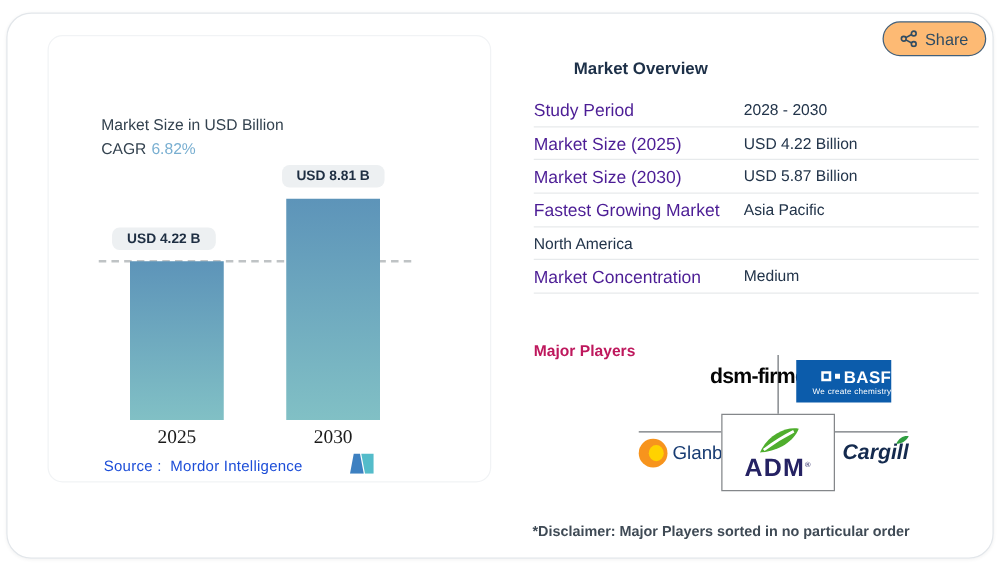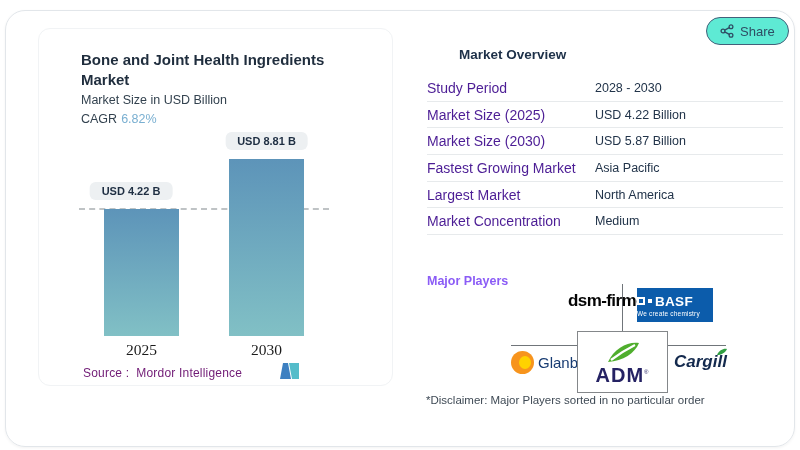--- a/index.html
+++ b/index.html
@@ -48,73 +48,73 @@
     background: #edf0f2; border-radius: 6px;
     padding: 3px 12px; font-size: 11px; font-weight: 700; color: #1e2e42;
     white-space: nowrap;
   }
   .year-label {
     position: absolute; top: 312px; transform: translateX(-50%);
     font-family: "Liberation Serif", serif; font-size: 15.5px; color: #1b1b1b;
   }
   .source-line {
     position: absolute; left: 44px; top: 337px;
-    font-size: 12px; color: #701a75; letter-spacing: 0.2px;
+    font-size: 12px; color: #1d4ed8; letter-spacing: 0.2px;
   }
   .source-line .src-val { margin-left: 7px; }
   .mordor-logo { position: absolute; left: 240px; top: 333px; }
 
   
   .share-btn {
     position: absolute; left: 706px; top: 17px; height: 28px;
     display: inline-flex; align-items: center; gap: 6px;
-    padding: 0 13px; background: #5eead4;
+    padding: 0 13px; background: #fdba74;
     border: 1.4px solid #43607a; border-radius: 15px;
     color: #2f4c63; font-size: 13px; font-weight: 500;
     font-family: "Liberation Sans", sans-serif; cursor: pointer;
   }
 
   
   .overview-title {
     position: absolute; left: 427px; top: 47px;
     font-size: 13.5px; font-weight: 700; color: #1d3048; margin-left: 32px;
   }
   .ov-table { position: absolute; left: 427px; top: 75px; width: 356px; }
   .trow {
     display: flex; align-items: center; height: 26.7px;
     border-bottom: 1px solid #e7eaec;
   }
   .tlabel { flex: 0 0 168px; font-size: 14px; font-weight: 400; color: #4c1d95; }
   .tvalue { font-size: 12.5px; color: #22344a; }
 
   .major-players-label {
     position: absolute; left: 427px; top: 274px;
-    font-size: 12.5px; font-weight: 700; color: #8b5cf6;
+    font-size: 12.5px; font-weight: 700; color: #be185d;
   }
   .disclaimer {
-    position: absolute; left: 426px; top: 394px;
-    font-size: 11.5px; color: #3f4a55;
+    position: absolute; left: 426px; top: 420px;
+    font-size: 11.5px; color: #3f4a55; font-weight: bold;
   }
 
   
   .conn-v { position: absolute; left: 622px; top: 284px; width: 1px; height: 61px; background: #70757a; }
   .conn-h { position: absolute; left: 511px; top: 345px; width: 215px; height: 1px; background: #70757a; }
 
   
   .dsm-logo {
     position: absolute; left: 520px; top: 291px;
     display: flex; align-items: center; gap: 3px; margin-left: 48px;
   }
   .dsm-text {
     font-size: 17px; font-weight: 600; letter-spacing: -0.6px; color: #050505;
   }
   .basf-logo {
     position: absolute; left: 637px; top: 288px; width: 76px; height: 34px;
     background: #0c5cab; color: #fff;
-    display: flex; flex-direction: column; align-items: flex-start; justify-content: center;
+    display: flex; flex-direction: column; align-items: flex-end; justify-content: center;
   }
   .basf-row { display: flex; align-items: center; gap: 3px; }
   .basf-sq-outline { width: 8px; height: 8px; border: 2px solid #fff; display: inline-block; }
   .basf-sq-dot { width: 4px; height: 4px; background: #fff; display: inline-block; }
   .basf-word { font-size: 13.5px; font-weight: 800; letter-spacing: 0.3px; }
   .basf-tagline { font-size: 6.5px; margin-top: 1px; letter-spacing: 0.2px; }
 
   .glanbia-logo {
     position: absolute; left: 511px; top: 351px;
     display: flex; align-items: center; gap: 4px;
@@ -156,21 +156,20 @@
     <circle cx="11" cy="2.8" r="1.9"></circle>
     <circle cx="3" cy="7" r="1.9"></circle>
     <circle cx="11" cy="11.2" r="1.9"></circle>
     <line x1="4.7" y1="6.1" x2="9.3" y2="3.6"></line>
     <line x1="4.7" y1="7.9" x2="9.3" y2="10.4"></line>
   </svg>
   <span>Share</span>
 </button>
 
 <section class="chart-card">
-  <h1 class="chart-title">Bone and Joint Health Ingredients Market</h1>
   <div class="chart-subtitle">Market Size in USD Billion</div>
   <div class="cagr-line">
     <span>CAGR</span><span class="cagr-value">6.82%</span>
   </div>
 
   <div class="chart-area">
     <div class="dash-line" style="top: 178.978px;"></div>
     <div class="bar" style="left: 65px; width: 75px; top: 179.978px; height: 127.022px; background: linear-gradient(rgb(93, 148, 185) 0%, rgb(129, 192, 197) 100%);"></div>
     <div class="bar" style="left: 190px; width: 75px; top: 130.313px; height: 176.687px; background: linear-gradient(rgb(93, 148, 185) 0%, rgb(129, 192, 197) 100%);"></div>
     <div class="pill" style="left: 92px; top: 152.978px;">USD 4.22 B</div>
@@ -201,21 +200,20 @@
   </div>
   <div class="trow">
     <span class="tlabel">Market Size (2030)</span>
     <span class="tvalue">USD 5.87 Billion</span>
   </div>
   <div class="trow">
     <span class="tlabel">Fastest Growing Market</span>
     <span class="tvalue">Asia Pacific</span>
   </div>
   <div class="trow">
-    <span class="tlabel">Largest Market</span>
     <span class="tvalue">North America</span>
   </div>
   <div class="trow">
     <span class="tlabel">Market Concentration</span>
     <span class="tvalue">Medium</span>
   </div>
 </div>
 
 <div class="major-players-label">Major Players</div>
 

